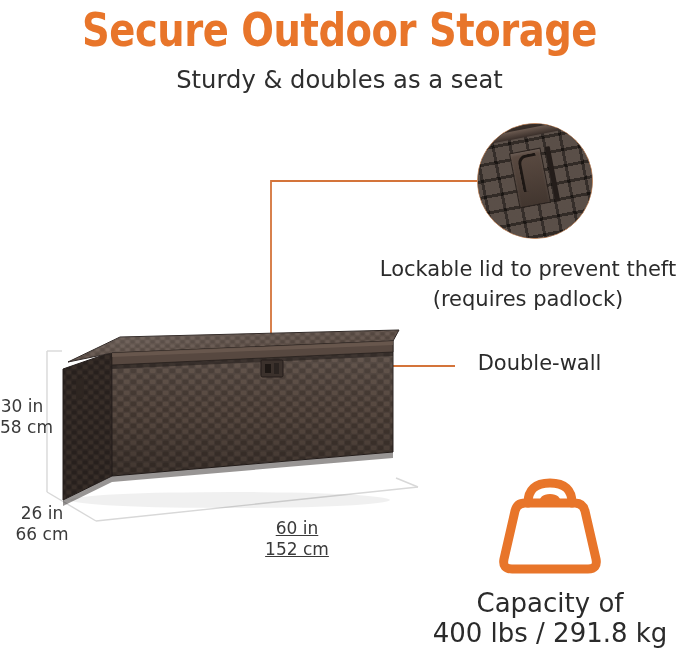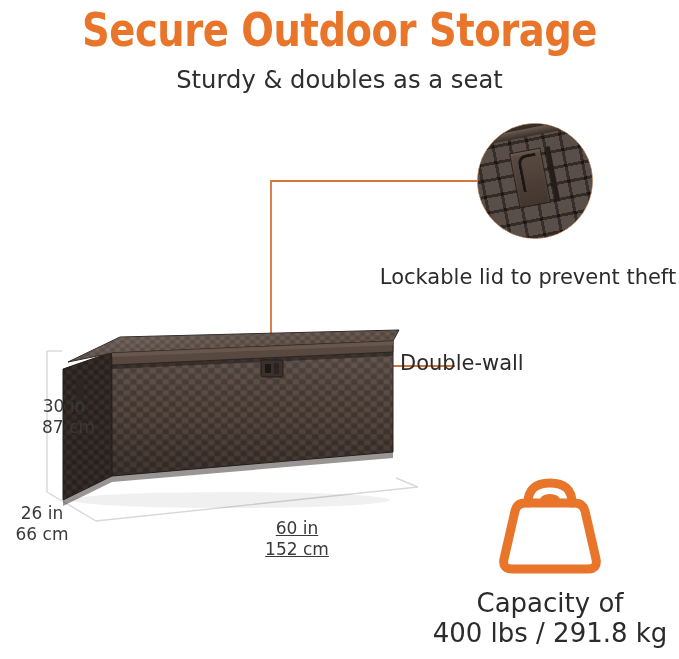--- a/index.html
+++ b/index.html
@@ -143,50 +143,50 @@
     border-left: 3px solid #1d1714;
     border-top: 3px solid #1d1714;
     border-radius: 9px 2px 0 0;
     transform: rotate(-11deg);
   }
 
   
   #lock-text {
     position: absolute;
     left: 378px;
-    top: 262px;
+    top: 254px;
     width: 300px;
     text-align: center;
     font-size: 21px;
     line-height: 30px;
     color: #2b2b2b;
   }
   #wall-text {
     position: absolute;
     left: 400px;
     top: 348px;
     width: 279px;
-    text-align: left;
+    text-align: center;
     font-size: 21px;
     line-height: 30px;
     color: #2b2b2b;
   }
   #wall-text .l1 { display: block; }
   .prod-svg { position: absolute; left: 0; top: 0; }
 
   
   .dim {
     position: absolute;
     text-align: center;
     font-size: 17px;
     line-height: 21px;
     color: #3a3a3a;
     white-space: nowrap;
   }
-  #dim-height { left: 13px; top: 396px; width: 44px; padding-left: 29px; }
+  #dim-height { left: 0px; top: 396px; width: 44px; }
   #dim-depth  { left: 0px; top: 503px; width: 84px; }
   #dim-width  { left: 222px; top: 518px; width: 150px; text-decoration: underline; }
 
   
   #capacity {
     position: absolute;
     left: 420px;
     top: 470px;
     width: 260px;
     text-align: center;
@@ -221,20 +221,21 @@
     <div class="mg-lid"></div>
     <div class="mg-lid-edge"></div>
     <div class="mg-hasp"></div>
     <div class="mg-hasp-slot"></div>
     <div class="mg-hook"></div>
   </div>
 </div>
 
 <div id="lock-text">
   <span>Lockable lid to prevent theft</span><br>
+  <span>(requires padlock)</span>
 </div>
 
 <div id="wall-text">
   <span class="l1">Double-wall</span>
 </div>
 
 <svg class="prod-svg" viewBox="0 0 679 659" width="679" height="659" style="position:absolute;left:0;top:0;">
   <defs>
 
     <pattern id="weaveFront" width="13" height="11" patternUnits="userSpaceOnUse">
@@ -301,21 +302,21 @@
     <rect x="274" y="363" width="5" height="11" fill="#2a2320"></rect>
   </g>
 
   <path d="M63,500 L112,476 L393,452 L393,458 L112,482 L63,506 Z" fill="#1a1512" opacity="0.45"></path>
 
   <ellipse cx="230" cy="500" rx="160" ry="8" fill="#000" opacity="0.06"></ellipse>
 </svg>
 
 <div class="dim" id="dim-height">
   <div>30 in</div>
-  <div>87 cm</div>
+  <div>58 cm</div>
 </div>
 <div class="dim" id="dim-depth">
   <div>26 in</div>
   <div>66 cm</div>
 </div>
 <div class="dim" id="dim-width">
   <div>60 in</div>
   <div>152 cm</div>
 </div>
 

